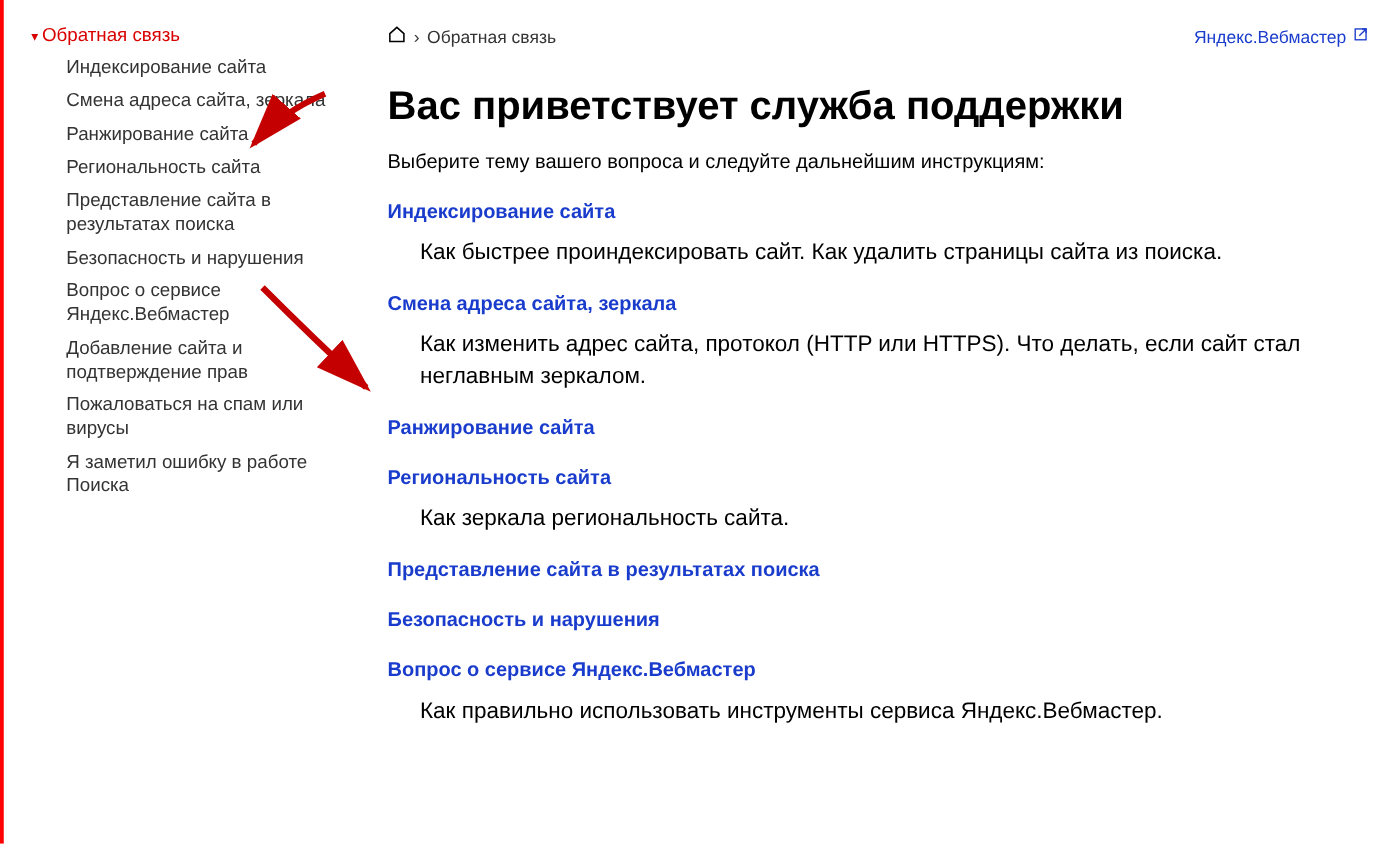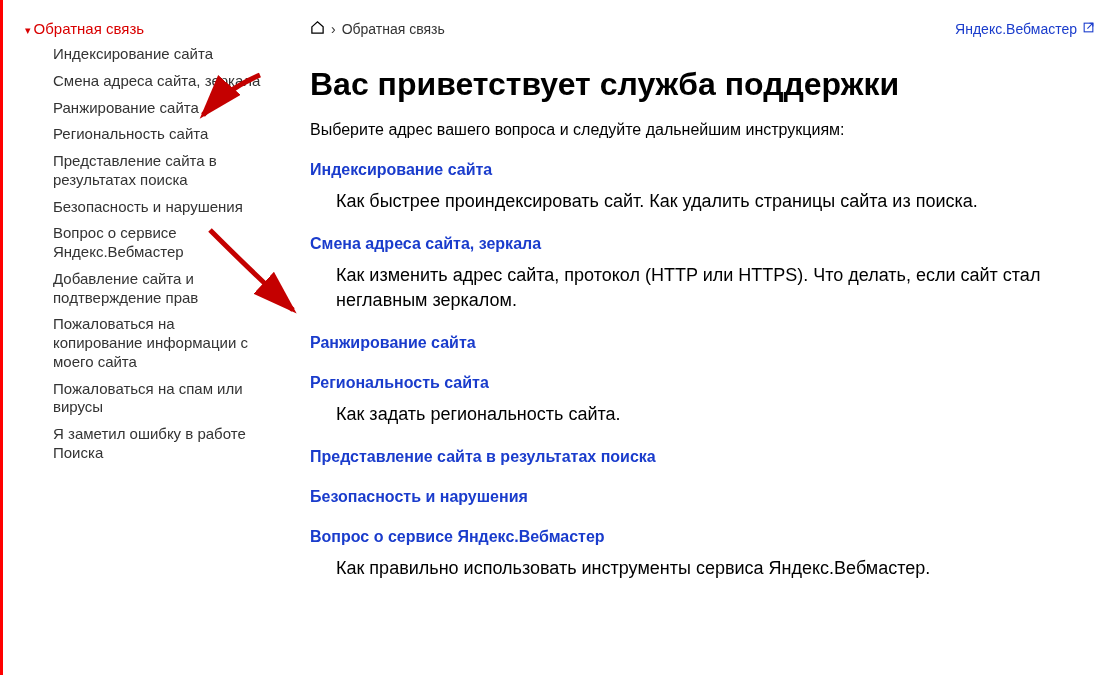--- a/index.html
+++ b/index.html
@@ -34,21 +34,20 @@
     <div class="side-root">Обратная связь</div>
     <ul class="side-list">
       <li>Индексирование сайта</li>
       <li>Смена адреса сайта, зеркала</li>
       <li>Ранжирование сайта</li>
       <li>Региональность сайта</li>
       <li>Представление сайта в результатах поиска</li>
       <li>Безопасность и нарушения</li>
       <li>Вопрос о сервисе Яндекс.Вебмастер</li>
       <li>Добавление сайта и подтверждение прав</li>
-      <li>Пожаловаться на копирование информации с моего сайта</li>
       <li>Пожаловаться на спам или вирусы</li>
       <li>Я заметил ошибку в работе Поиска</li>
     </ul>
   </nav>
 
   <main class="main">
 
     <div class="topbar">
       <div class="breadcrumb">
         <span>
@@ -64,36 +63,36 @@
         <span>
           <svg class="ext-ico" viewBox="0 0 24 24" fill="none" stroke="#1a3ccc" stroke-width="2">
             <rect x="4" y="4" width="16" height="16"></rect>
               <path d="M10 14 L20 4 M14 4 H20 V10"></path>
           </svg>
         </span>
       </a>
     </div>
 
     <h1>Вас приветствует служба поддержки</h1>
-    <p class="intro">Выберите адрес вашего вопроса и следуйте дальнейшим инструкциям:</p>
+    <p class="intro">Выберите тему вашего вопроса и следуйте дальнейшим инструкциям:</p>
 
     <div class="topic">
       <div class="topic-title">Индексирование сайта</div>
       <div class="topic-desc">Как быстрее проиндексировать сайт. Как удалить страницы сайта из поиска.</div>
     </div>
     <div class="topic">
       <div class="topic-title">Смена адреса сайта, зеркала</div>
       <div class="topic-desc">Как изменить адрес сайта, протокол (HTTP или HTTPS). Что делать, если сайт стал неглавным зеркалом.</div>
     </div>
     <div class="topic">
       <div class="topic-title">Ранжирование сайта</div>
     </div>
     <div class="topic">
       <div class="topic-title">Региональность сайта</div>
-      <div class="topic-desc">Как задать региональность сайта.</div>
+      <div class="topic-desc">Как зеркала региональность сайта.</div>
     </div>
     <div class="topic">
       <div class="topic-title">Представление сайта в результатах поиска</div>
     </div>
     <div class="topic">
       <div class="topic-title">Безопасность и нарушения</div>
     </div>
     <div class="topic">
       <div class="topic-title">Вопрос о сервисе Яндекс.Вебмастер</div>
       <div class="topic-desc">Как правильно использовать инструменты сервиса Яндекс.Вебмастер.</div>

